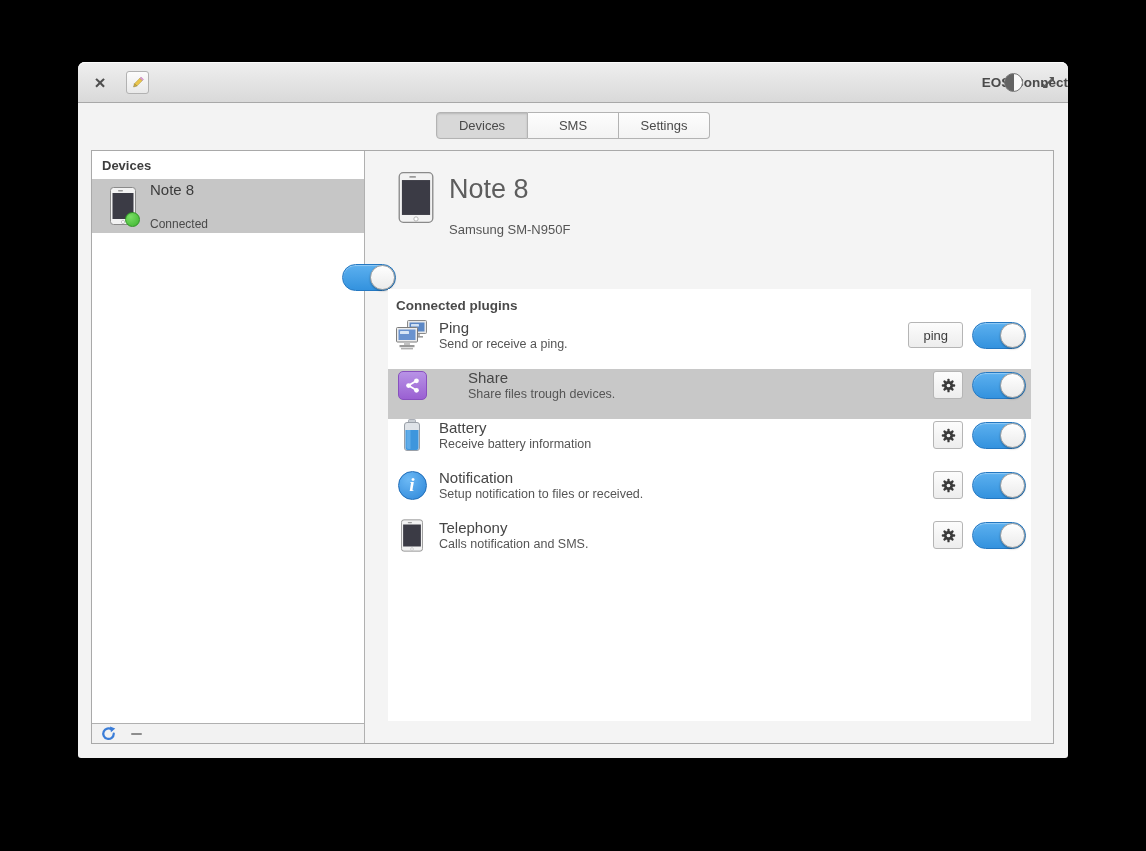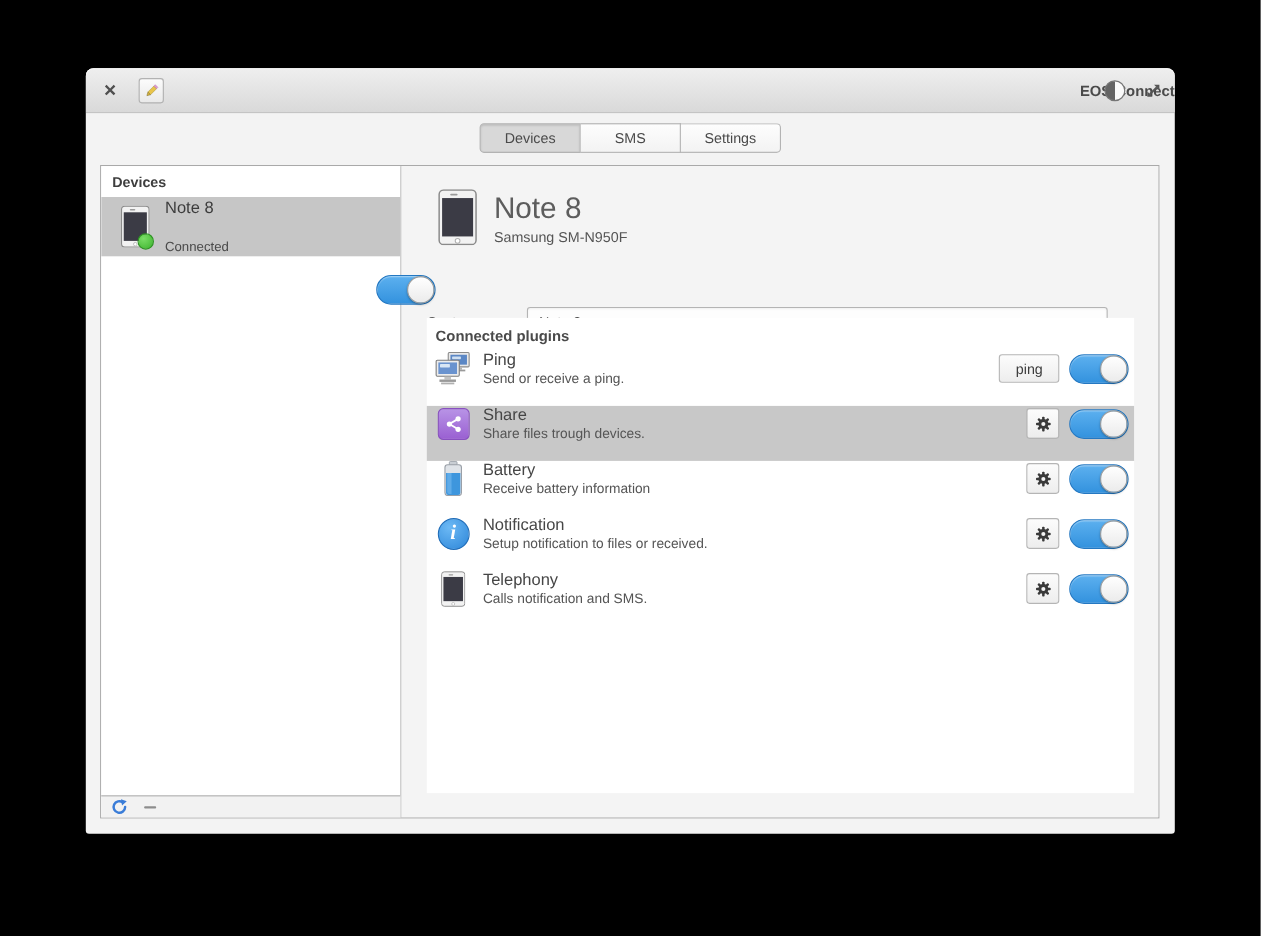--- a/index.html
+++ b/index.html
@@ -71,21 +71,21 @@
   .sb-status{font-size:12px;color:#4a4a4a;margin-top:19px;}
   .sb-toolbar{
     height:19px;border-top:1px solid #b0b0b0;background:#f2f2f2;
     display:flex;align-items:center;gap:15px;padding-left:9px;
   }
   .minus-glyph{width:11px;height:2px;background:#8d8d8d;border-radius:1px;}
   
   .main{flex:1;position:relative;background:#f4f4f4;}
   .dev-header{display:flex;margin:21px 0 0 33px;gap:15px;align-items:flex-start;}
   .dev-title{font-size:27px;font-weight:300;color:#5d5d5d;line-height:1.1;margin-top:3px;}
-  .dev-model{font-size:13px;color:#555;margin-top:3px;}
+  .dev-model{font-size:13px;color:#555;margin-top:17px;}
   .hdr-toggle{position:absolute;top:27px;right:23px;}
   
   .toggle{
     display:inline-block;width:54px;height:27px;border-radius:14px;position:relative;
     background:linear-gradient(#5cb0ef,#3392de);border:1px solid #2478c2;
     box-shadow:inset 0 1px 1px rgba(255,255,255,.35);box-sizing:border-box;
   }
   .knob{
     position:absolute;right:0;top:0;width:25px;height:25px;border-radius:50%;
     background:linear-gradient(#ffffff,#ebebeb);border:1px solid #9d9d9d;
@@ -100,21 +100,21 @@
     box-shadow:inset 0 1px 2px rgba(0,0,0,.06);
   }
   
   .card{
     position:absolute;left:23px;top:138px;width:643px;height:432px;background:#fff;
   }
   .card-header{padding:9px 0 0 8px;font-size:13.5px;font-weight:700;color:#4a4a4a;height:21px;}
   .plugin-row{
     height:50px;display:flex;align-items:center;padding:0 5px 18px 6px;box-sizing:border-box;
   }
-  .plugin-row.selected{background:#c8c8c8;}
+  .plugin-row.selected{background:#c8c8c8;gap:29px;}
   .p-icon{width:36px;display:flex;justify-content:center;align-items:center;}
   .p-text{flex:1;margin-left:9px;}
   .p-title{font-size:15px;color:#464646;}
   .p-desc{font-size:12.5px;color:#555;margin-top:1px;}
   .p-controls{display:flex;align-items:center;gap:9px;}
   .btn{
     height:26px;border:1px solid #b5b5b5;border-radius:3px;
     background:linear-gradient(#fcfcfc,#ededed);
     display:flex;align-items:center;justify-content:center;
     font-size:13px;color:#3c3c3c;box-sizing:border-box;

